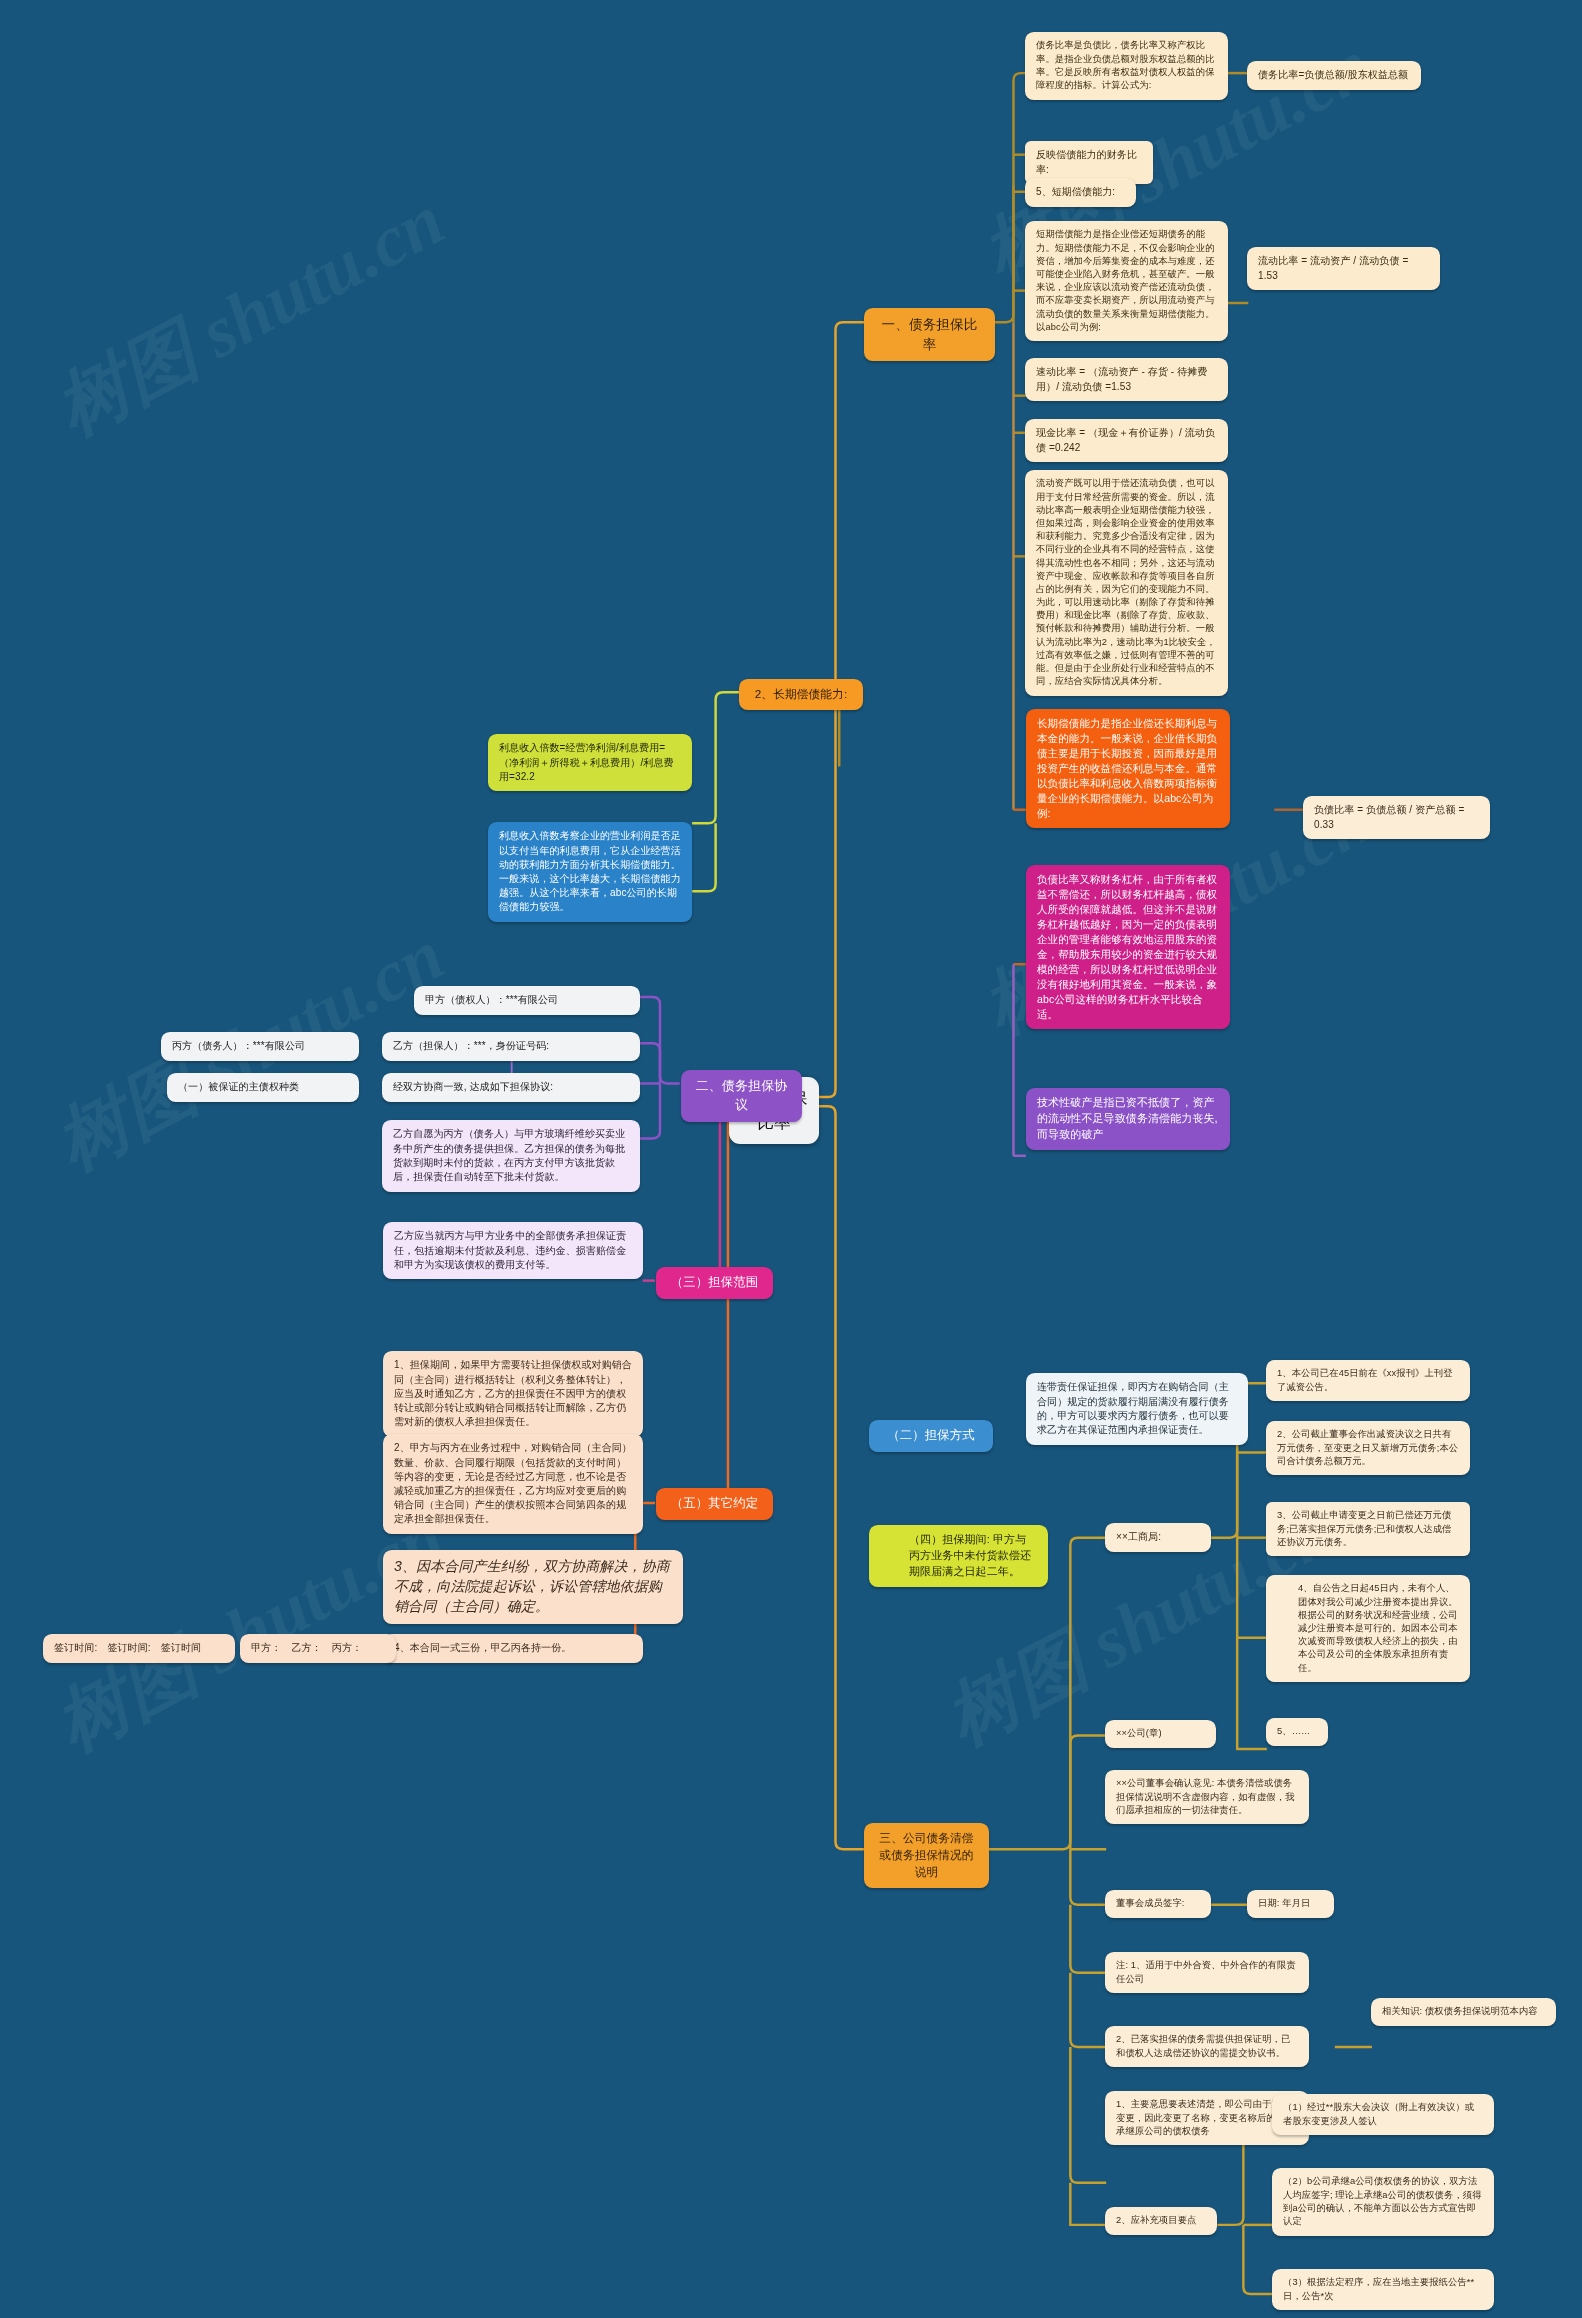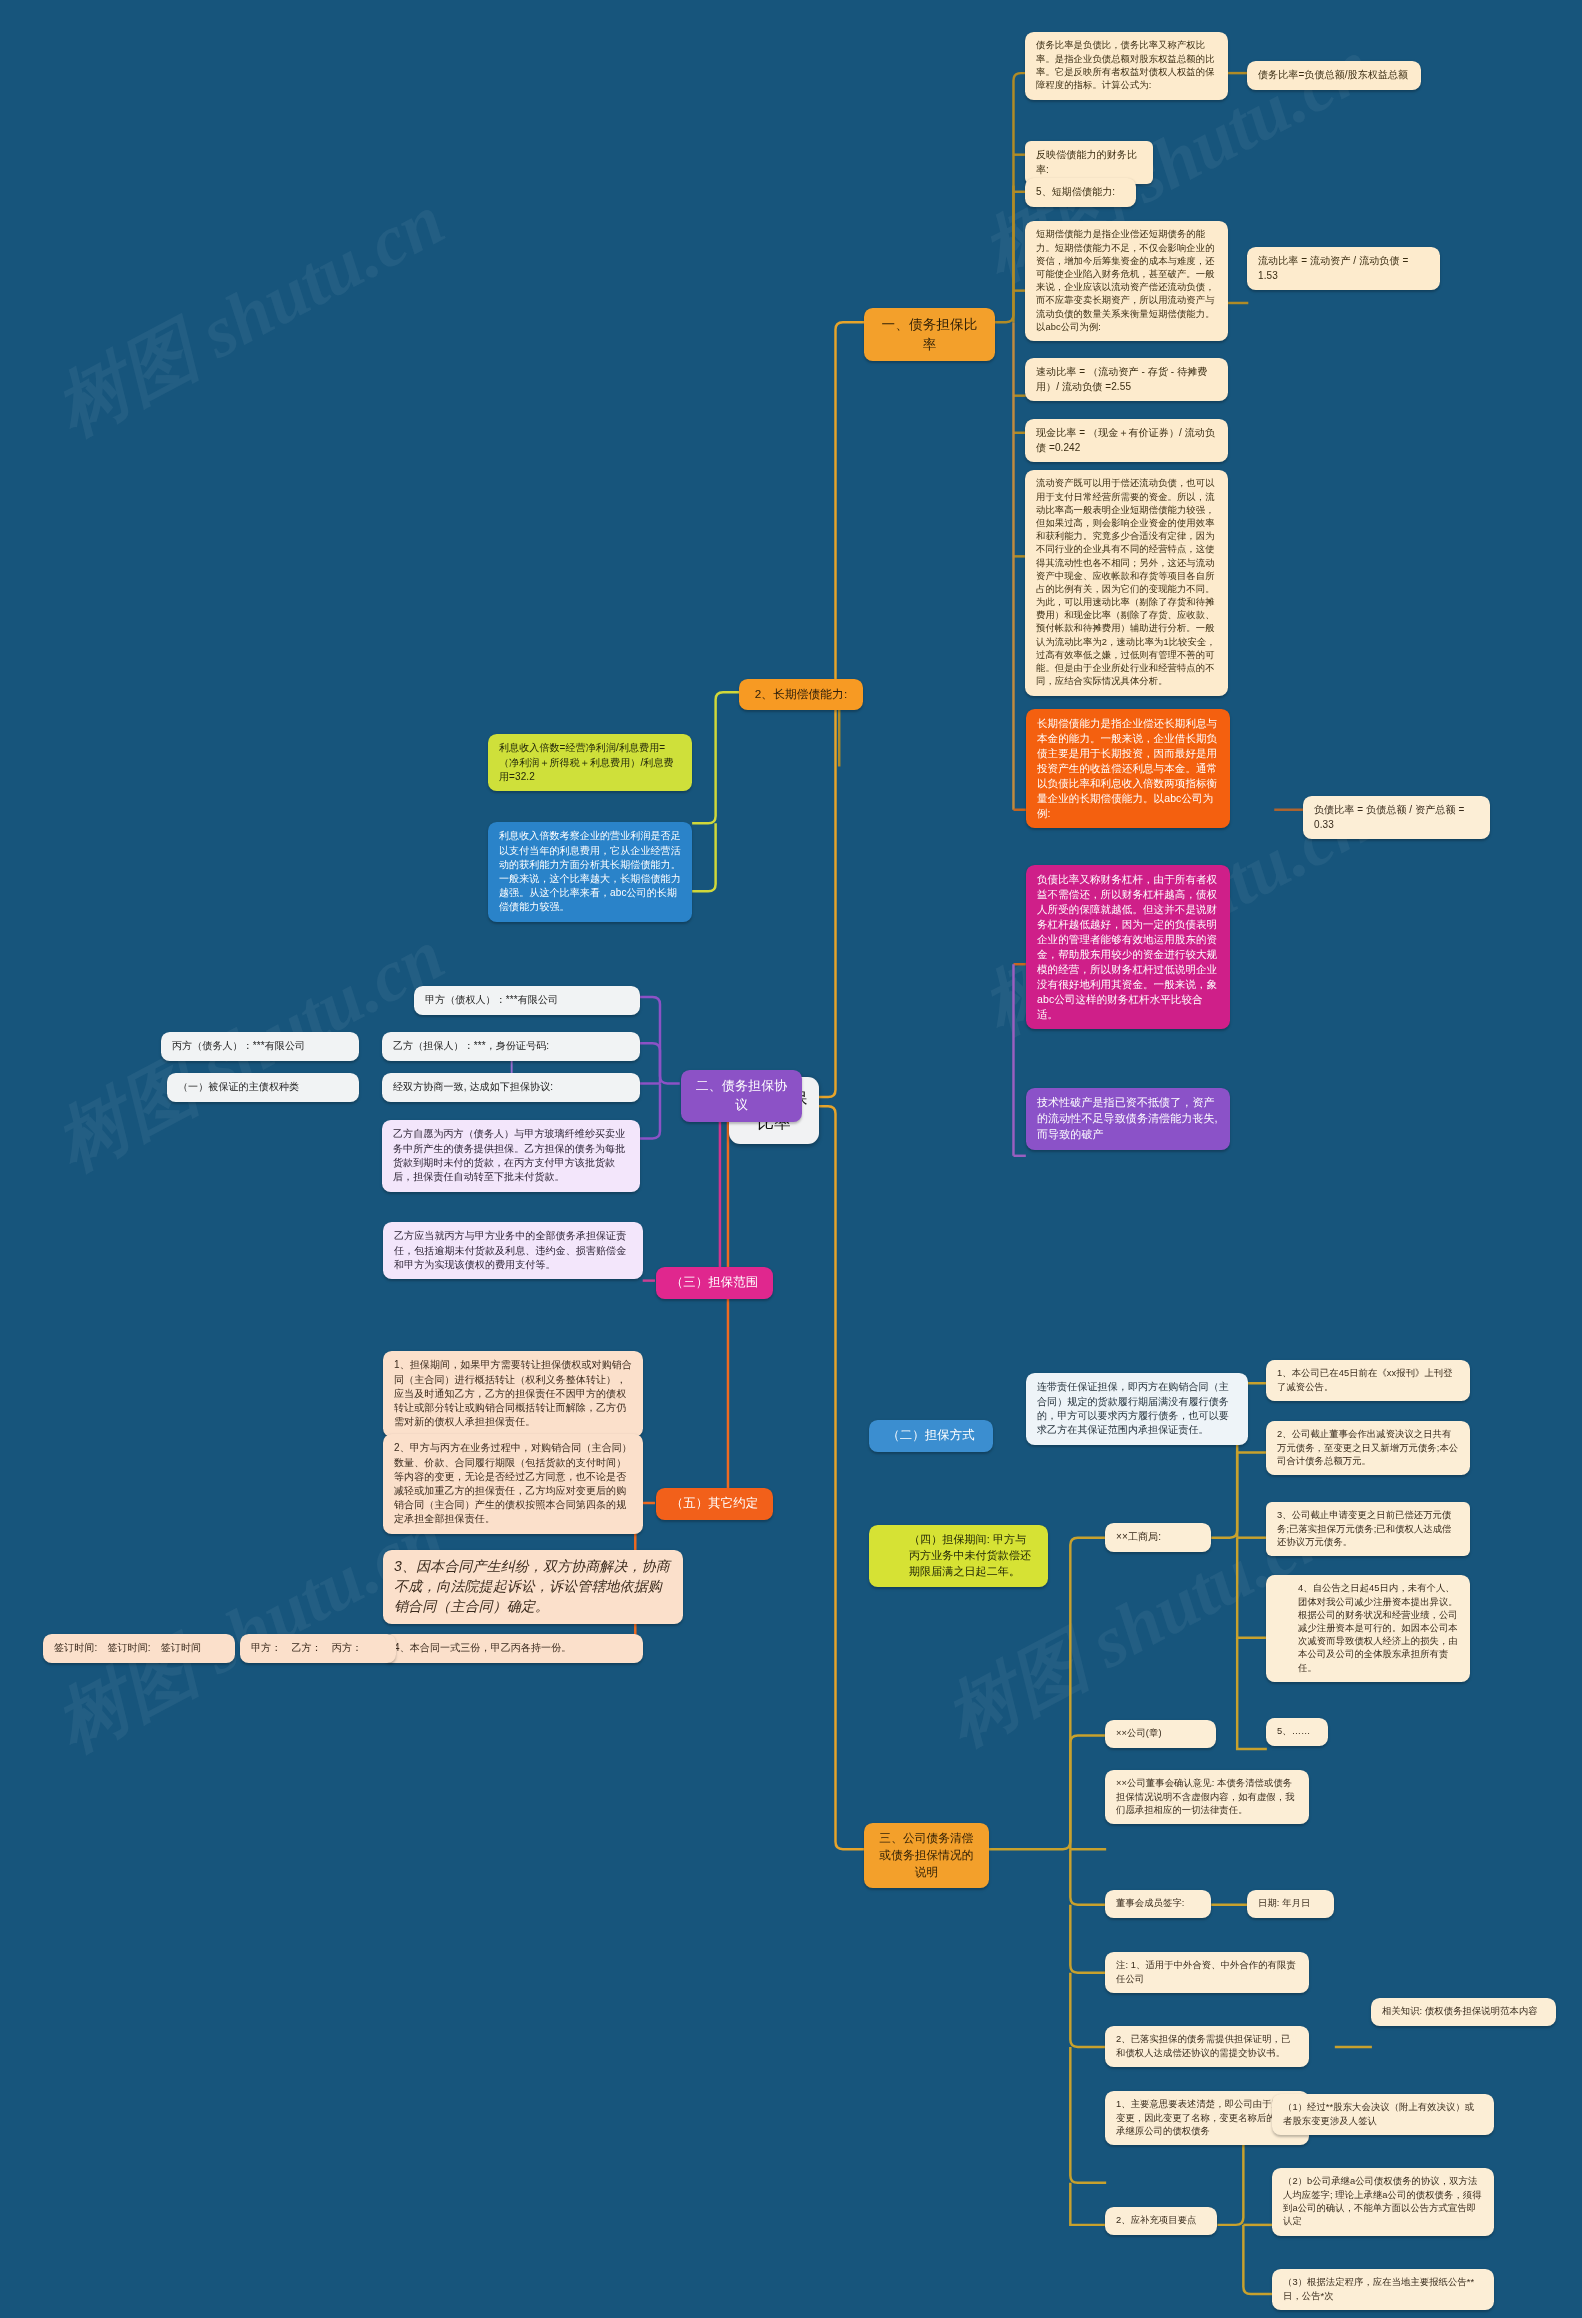--- a/index.html
+++ b/index.html
@@ -152,21 +152,21 @@
 <div class="node cream" style="left:1025px;top:178px;width:111px;font-size:10px;">
   <span>5、短期偿债能力:</span>
 </div>
 <div class="node cream" style="left:1025px;top:221px;width:203px;font-size:9.3px;">
   <span>短期偿债能力是指企业偿还短期债务的能力。短期偿债能力不足，不仅会影响企业的资信，增加今后筹集资金的成本与难度，还可能使企业陷入财务危机，甚至破产。一般来说，企业应该以流动资产偿还流动负债，而不应靠变卖长期资产，所以用流动资产与流动负债的数量关系来衡量短期偿债能力。以abc公司为例:</span>
 </div>
 <div class="node cream" style="left:1247px;top:247px;width:193px;font-size:10px;">
   <span>流动比率 = 流动资产 / 流动负债 = 1.53</span>
 </div>
 <div class="node cream" style="left:1025px;top:358px;width:203px;font-size:10px;">
-  <span>速动比率 = （流动资产 - 存货 - 待摊费用）/ 流动负债 =2.55</span>
+  <span>速动比率 = （流动资产 - 存货 - 待摊费用）/ 流动负债 =1.53</span>
 </div>
 <div class="node cream" style="left:1025px;top:419px;width:203px;font-size:10px;">
   <span>现金比率 = （现金＋有价证券）/ 流动负债 =0.242</span>
 </div>
 <div class="node cream" style="left:1025px;top:470px;width:203px;font-size:9.3px;">
   <span>流动资产既可以用于偿还流动负债，也可以用于支付日常经营所需要的资金。所以，流动比率高一般表明企业短期偿债能力较强，但如果过高，则会影响企业资金的使用效率和获利能力。究竟多少合适没有定律，因为不同行业的企业具有不同的经营特点，这使得其流动性也各不相同；另外，这还与流动资产中现金、应收帐款和存货等项目各自所占的比例有关，因为它们的变现能力不同。为此，可以用速动比率（剔除了存货和待摊费用）和现金比率（剔除了存货、应收款、预付帐款和待摊费用）辅助进行分析。一般认为流动比率为2，速动比率为1比较安全，过高有效率低之嫌，过低则有管理不善的可能。但是由于企业所处行业和经营特点的不同，应结合实际情况具体分析。</span>
 </div>
 
 <div class="node orange2" style="left:739px;top:679px;width:124px;font-size:11.7px;text-align:center;">
   <span>2、长期偿债能力:</span>

